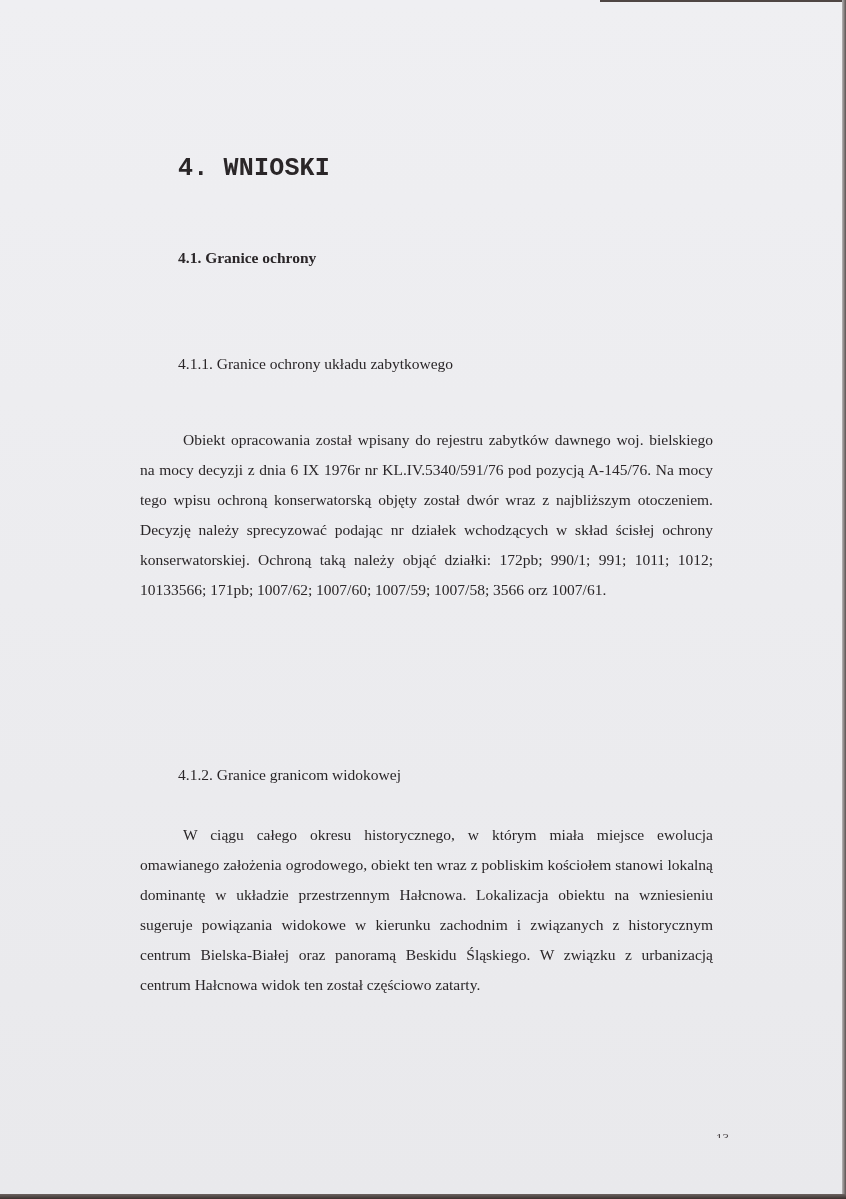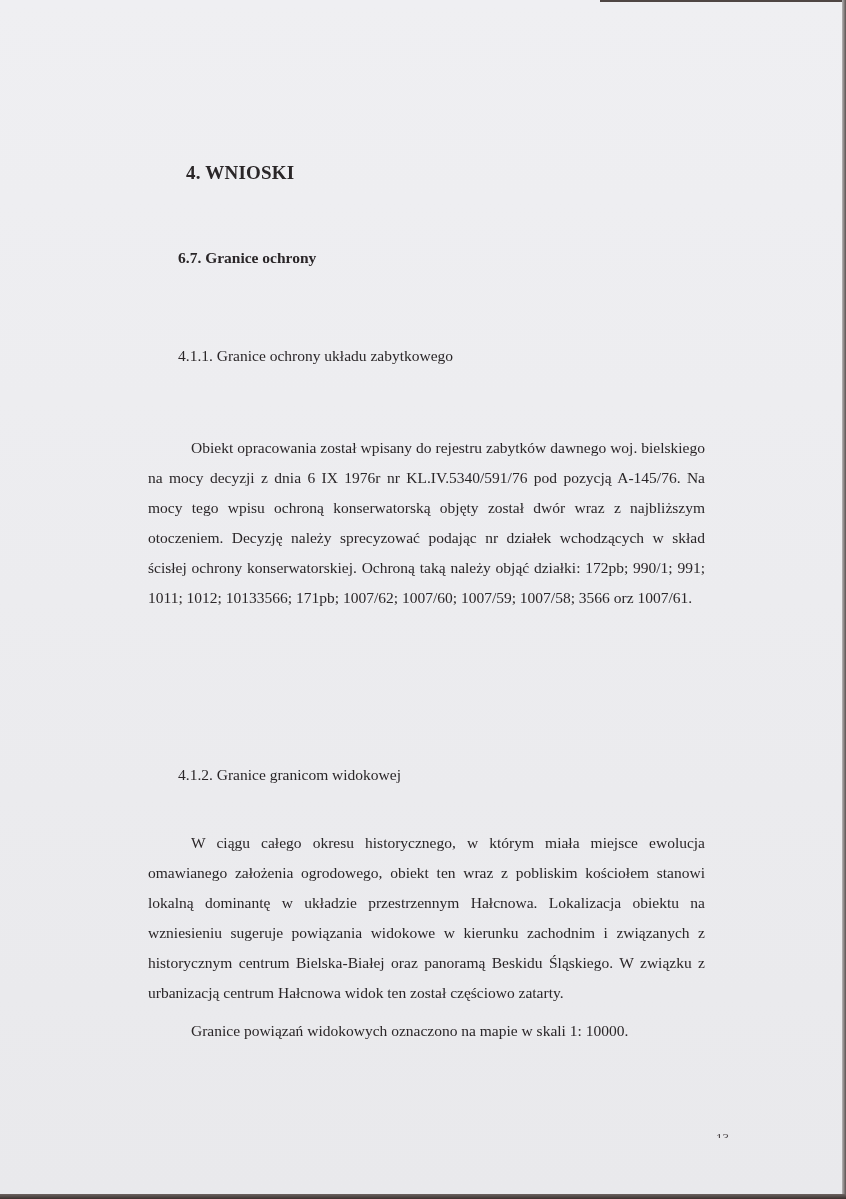--- a/index.html
+++ b/index.html
@@ -44,24 +44,25 @@
       left: 600px;
       top: 0;
       width: 246px;
       height: 2px;
       background: #4f4644;
     }
     .h1 {
       position: absolute;
       left: 178px;
       top: 154px;
-      font-size: 19px;
+      font-size: 25px;
       font-weight: bold;
       letter-spacing: 0.2px;
-      margin: 8px;
+      margin: 0;
+      font-family: Liberation Mono, monospace;
     }
     .h2 {
       position: absolute;
       left: 178px;
       top: 249px;
       font-size: 15.5px;
       font-weight: bold;
       margin: 0;
     }
     .h3 {
@@ -72,21 +73,21 @@
       margin: 0;
     }
     .section {
       position: absolute;
       left: 140px;
       width: 573px;
       font-size: 15.5px;
       line-height: 30px;
     }
     .para {
-      margin: 8px;
+      margin: 0;
       text-align: justify;
       text-indent: 43px;
     }
     .page-number {
       position: absolute;
       left: 716px;
       top: 1130px;
       font-size: 13px;
       color: #4a4446;
       height: 8px;
@@ -94,33 +95,32 @@
       line-height: 16px;
     }
   </style>
 </head>
 <body>
 
 <div class="page">
 
   <h1 class="h1">4. WNIOSKI</h1>
 
-  <h2 class="h2">6.7. Granice ochrony</h2>
+  <h2 class="h2">4.1. Granice ochrony</h2>
 
-  <h3 class="h3" style="top:347px;text-align:right;">4.1.1. Granice ochrony układu zabytkowego</h3>
+  <h3 class="h3" style="top:355px;text-align:right;">4.1.1. Granice ochrony układu zabytkowego</h3>
 
   <div class="section" style="top:425px;">
     <p class="para">Obiekt opracowania został wpisany do rejestru zabytków dawnego woj. bielskiego na mocy decyzji z dnia 6 IX 1976r nr KL.IV.5340/591/76 pod pozycją A-145/76. Na mocy tego wpisu ochroną konserwatorską objęty został  dwór wraz z najbliższym otoczeniem. Decyzję należy sprecyzować podając nr działek wchodzących w skład ścisłej ochrony konserwatorskiej. Ochroną taką należy objąć działki: 172pb; 990/1; 991; 1011; 1012; 10133566; 171pb; 1007/62; 1007/60; 1007/59; 1007/58; 3566 orz 1007/61.</p>
   </div>
 
   <h3 class="h3" style="top:766px;">4.1.2. Granice granicom widokowej</h3>
 
   <div class="section" style="top:820px;font-family:Liberation Serif, serif;">
     <p class="para">W ciągu całego okresu historycznego, w którym miała miejsce ewolucja omawianego założenia ogrodowego, obiekt ten wraz z pobliskim kościołem stanowi lokalną dominantę w układzie przestrzennym Hałcnowa. Lokalizacja obiektu na wzniesieniu sugeruje powiązania widokowe w kierunku zachodnim i związanych z historycznym centrum Bielska-Białej oraz panoramą Beskidu Śląskiego. W związku z urbanizacją centrum Hałcnowa widok ten został częściowo zatarty.</p>
-    <p class="para">Granice powiązań widokowych oznaczono na mapie w skali 1: 10000.</p>
   </div>
 
   <div class="page-number">13</div>
 </div>
 
 <div class="edge-top"></div>
 <div class="edge-right"></div>
 <div class="edge-bottom"></div>
 
 </body></html>

